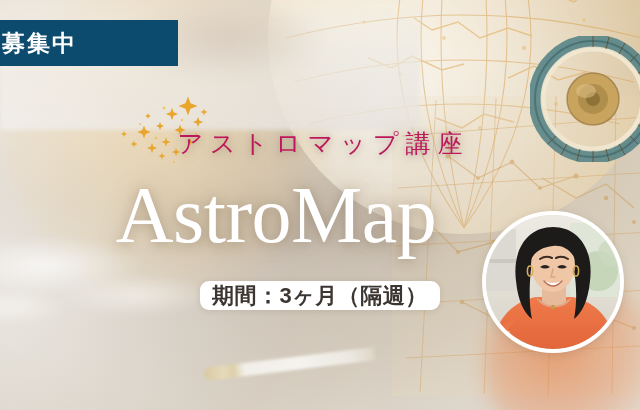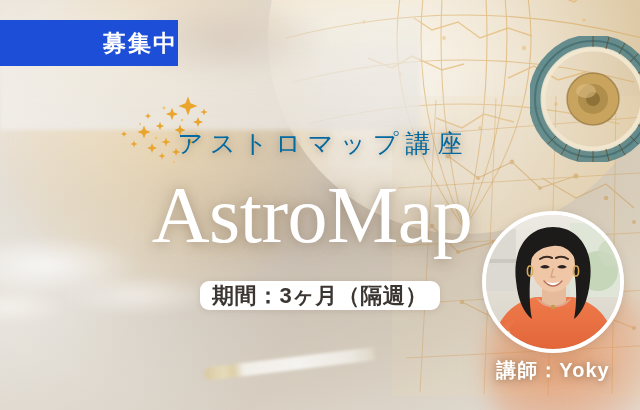--- a/index.html
+++ b/index.html
@@ -162,63 +162,62 @@
     height: 78px;
   }
 
   
   .badge-recruiting {
     position: absolute;
     left: 0;
     top: 20px;
     width: 178px;
     height: 46px;
-    background: #1d4ed8;
+    background: #0c4a6e;
     display: flex;
     align-items: center;
-    justify-content: flex-end;
+    justify-content: flex-start;
   }
   .badge-recruiting .txt {
     color: #ffffff;
     font-size: 23px;
     font-weight: bold;
     letter-spacing: 2px;
     line-height: 1;
     padding-left: 2px;
   }
 
   
   .subtitle {
     position: absolute;
     left: 0;
     top: 131px;
     width: 640px;
     text-align: center;
-    color: #0369a1;
+    color: #be185d;
     font-family: "Liberation Serif", "DejaVu Serif", serif;
     font-size: 25px;
     letter-spacing: 7px;
     text-indent: 7px;
     line-height: 1;
     text-shadow: 0 1px 7px rgba(120,98,72,0.45), 0 0 18px rgba(140,115,80,0.30);
   }
   .title-main {
     position: absolute;
     left: 0;
     top: 175px;
     width: 552px;
     text-align: center;
     color: #ffffff;
     font-family: "Liberation Serif", "DejaVu Serif", serif;
     font-size: 80px;
     font-weight: normal;
     letter-spacing: -0.5px;
     line-height: 1;
     text-shadow: 0 2px 12px rgba(116,94,68,0.42), 0 0 26px rgba(140,115,80,0.26);
-    margin-left: 36px;
   }
 
   
   .pill-period {
     position: absolute;
     left: 200px;
     top: 281px;
     width: 240px;
     height: 29px;
     background: #ffffff;
@@ -500,15 +499,14 @@
         <ellipse cx="90" cy="56" rx="2.6" ry="5" fill="none" stroke="#d9ab55" stroke-width="1.6"></ellipse>
 
         <circle cx="67" cy="92" r="2.2" fill="#c69b4e"></circle>
 
         <path d="M6 134 C8 116 18 106 30 104 C22 114 16 124 14 134 Z" fill="#e9764a" opacity="0.9"></path>
         <circle cx="22" cy="118" r="2.2" fill="#e4c27a"></circle>
       </g>
     </svg>
   </div>
 
-  <div class="instructor-label">講師：Yoky</div>
 
 </div>
 
 </body></html>

